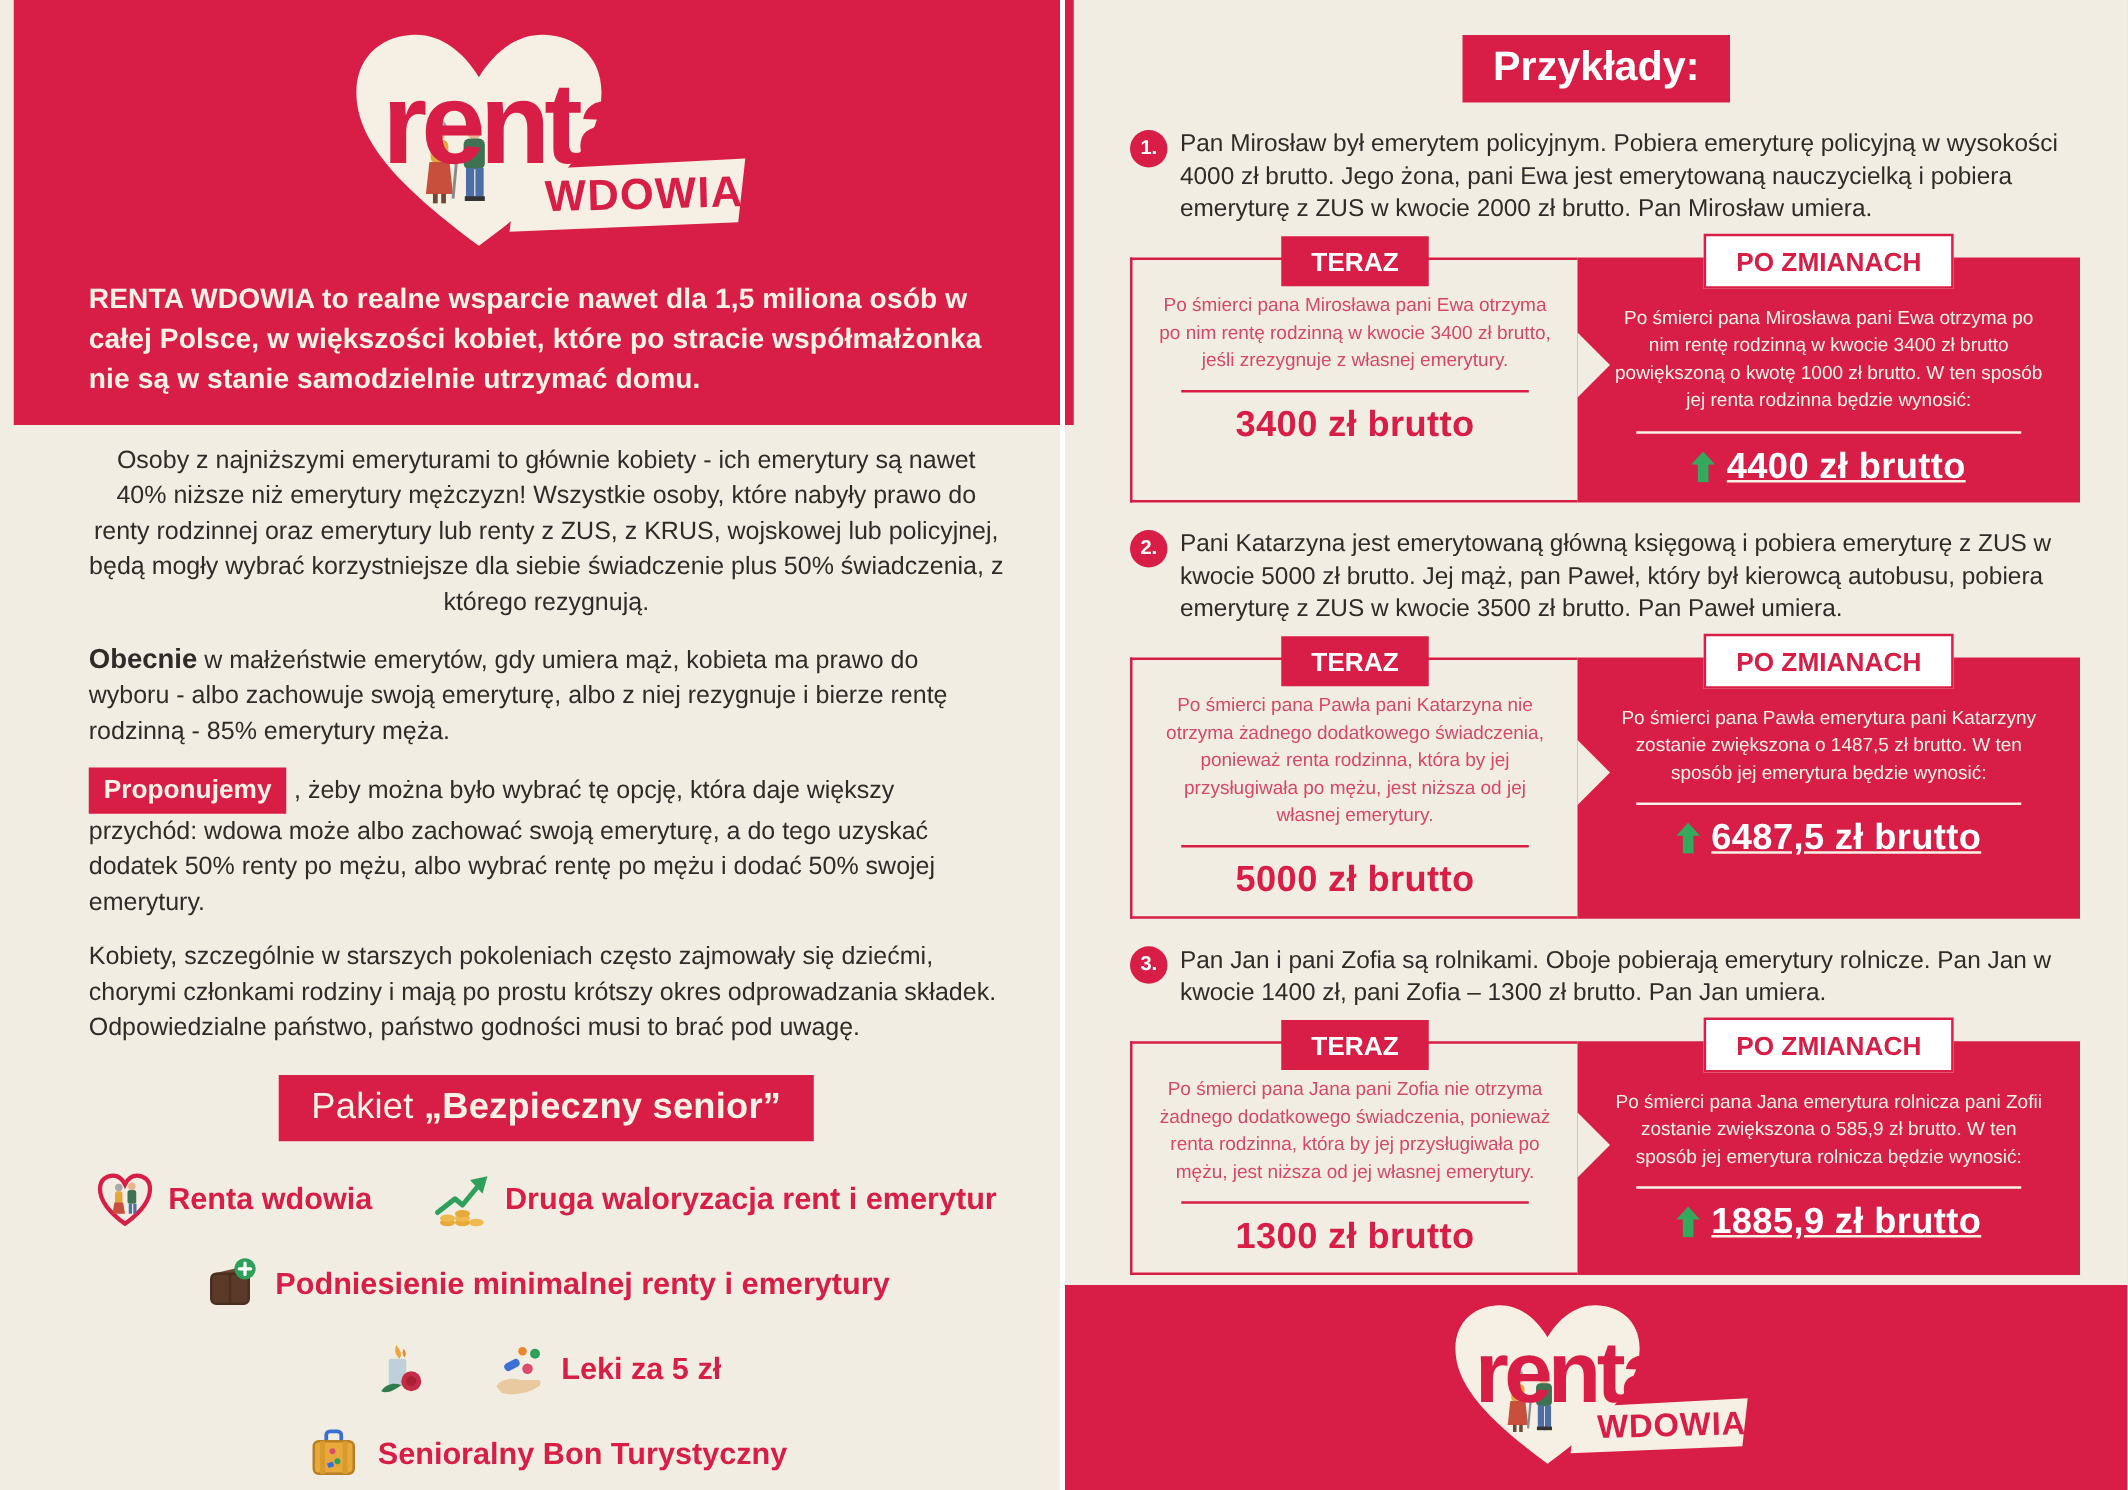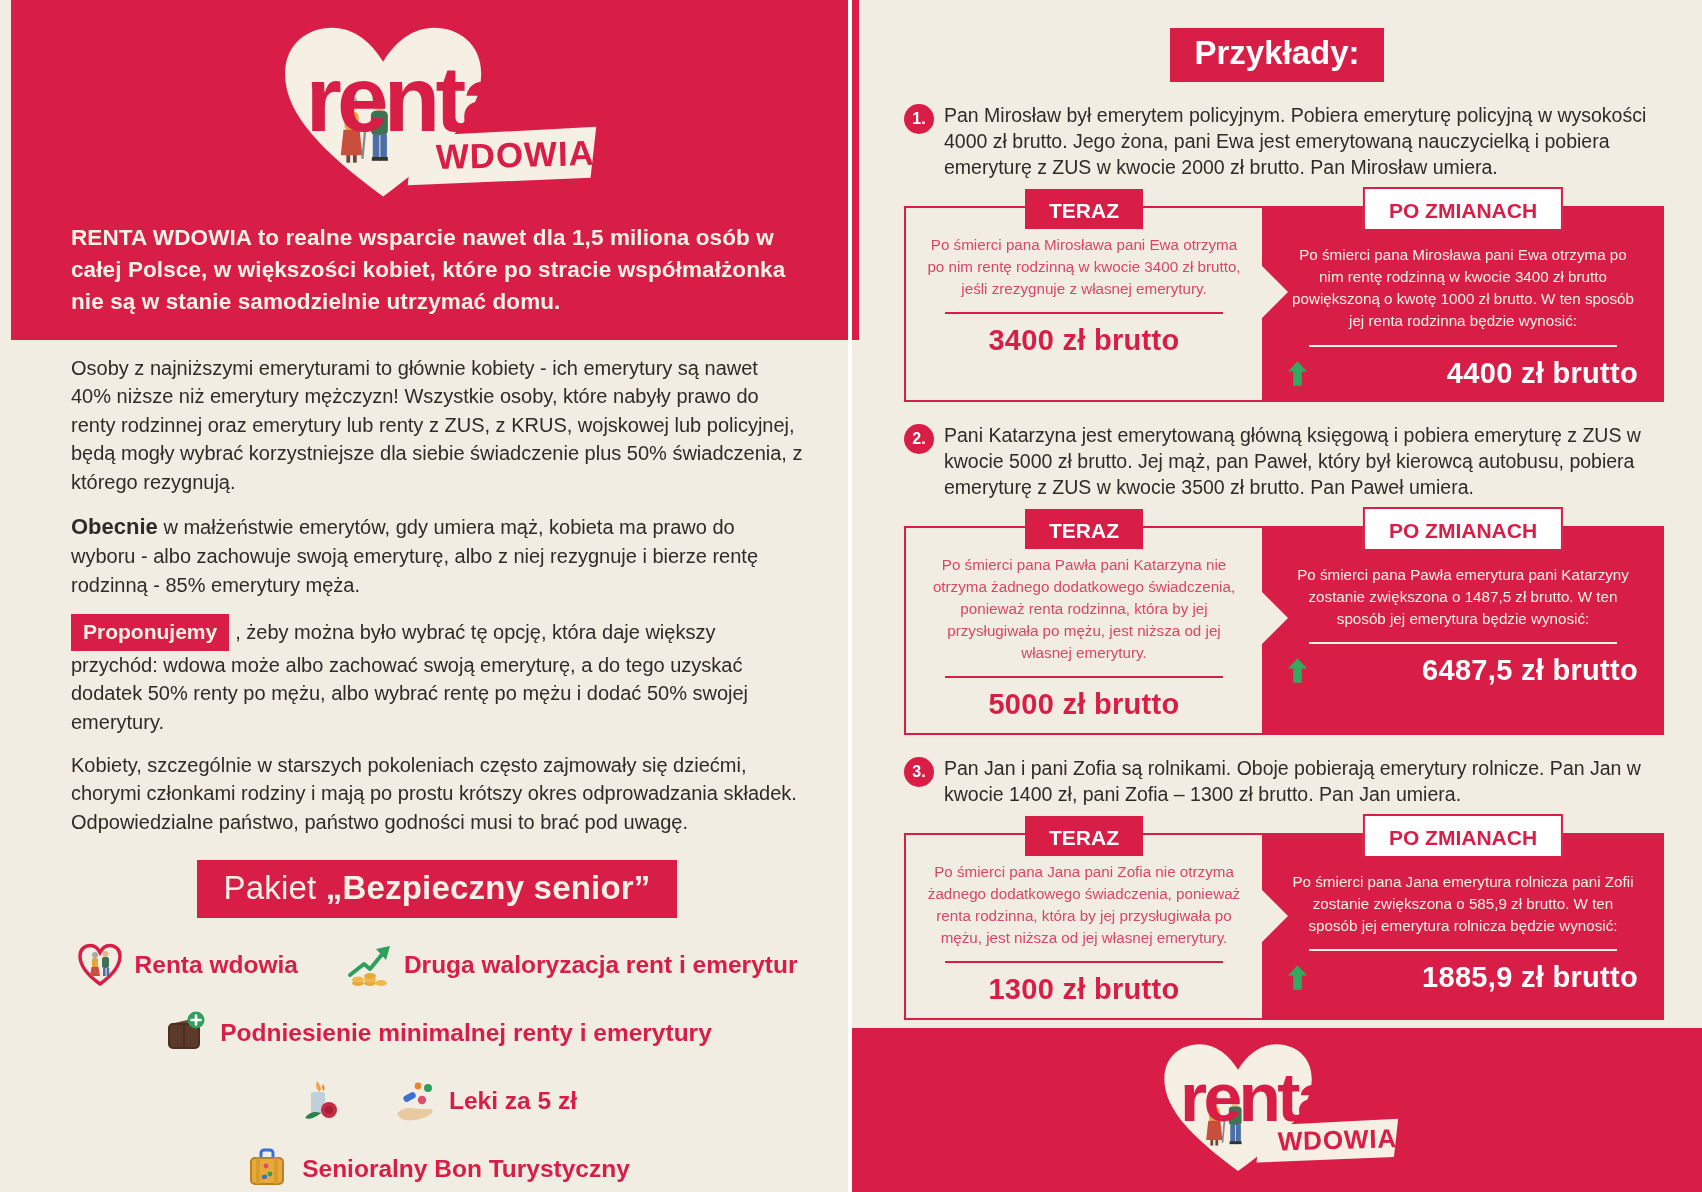--- a/index.html
+++ b/index.html
@@ -18,29 +18,29 @@
   
   .left-panel{position:absolute;left:11px;top:0;width:848px;height:100%;}
   .red-header{height:340px;background:var(--red);padding-top:18px;text-align:center;}
   .logo-main{width:330px;height:196px;display:inline-block;}
   .red-header .intro{
     color:var(--cream);font-weight:bold;font-size:22.5px;line-height:1.42;
     text-align:left;padding:4px 58px 0 60px;letter-spacing:.1px;
   }
   .left-content{padding:14px 56px 0 60px;color:var(--dark);}
   .left-content p.para{font-size:20px;line-height:1.42;margin-top:15px;}
-  .left-content p.para:first-child{margin-top:0;}
+  .left-content p.para:first-child{margin-top:0;text-align:center;}
   .lead-bold{font-weight:bold;font-size:22px;}
   .inline-badge{
     display:inline-block;background:var(--red);color:var(--cream);
     font-weight:bold;font-size:21px;padding:3px 12px 4px;margin-right:6px;
   }
   .pakiet-badge{
     width:fit-content;margin:24px auto 0;background:var(--red);color:var(--cream);
-    font-size:33px;padding:9px 26px 11px;letter-spacing:.2px;
+    font-size:29px;padding:9px 26px 11px;letter-spacing:.2px;
   }
   .pakiet-badge strong{font-weight:bold;}
   .benefits{margin-top:24px;}
   .benefit-row{display:flex;justify-content:center;align-items:center;gap:48px;margin-top:22px;}
   .benefit{display:flex;align-items:center;gap:12px;justify-content:flex-end;}
   .benefit .b-icon{flex:none;width:46px;height:46px;display:inline-block;}
   .benefit .b-label{color:var(--red);font-weight:bold;font-size:24.5px;white-space:nowrap;}
 
   
   .divider{position:absolute;left:848px;top:0;width:4px;height:100%;background:#FFFFFF;}
@@ -79,21 +79,21 @@
     font-weight:bold;font-size:21px;padding:10px 24px 6px;white-space:nowrap;
   }
   .label-teraz{background:var(--red);color:#fff;}
   .label-po{background:#fff;color:var(--red);border:2px solid var(--red);}
   .box-text{font-size:15.2px;line-height:1.45;}
   .box-teraz .box-text{color:var(--pink);}
   .box-po .box-text{color:var(--cream);padding-top:12px;}
   .sep{border-top:2px solid var(--red);width:88%;margin:12px auto 10px;}
   .sep-white{border-top:2px solid var(--cream);}
   .amount{font-weight:bold;font-size:29px;color:var(--red);letter-spacing:.3px;}
-  .amount-row{display:flex;align-items:center;justify-content:space-between;gap:9px;}
+  .amount-row{display:flex;align-items:center;justify-content:center;gap:9px;text-decoration:underline;}
   .amount-white{color:#fff;}
   .up-arrow-icon{display:inline-flex;}
 
   .red-footer{
     position:absolute;left:0;right:0;bottom:0;height:164px;background:var(--red);
     display:flex;align-items:center;justify-content:center;
   }
   .logo-footer{width:248px;height:147px;}
 </style>
 </head>

